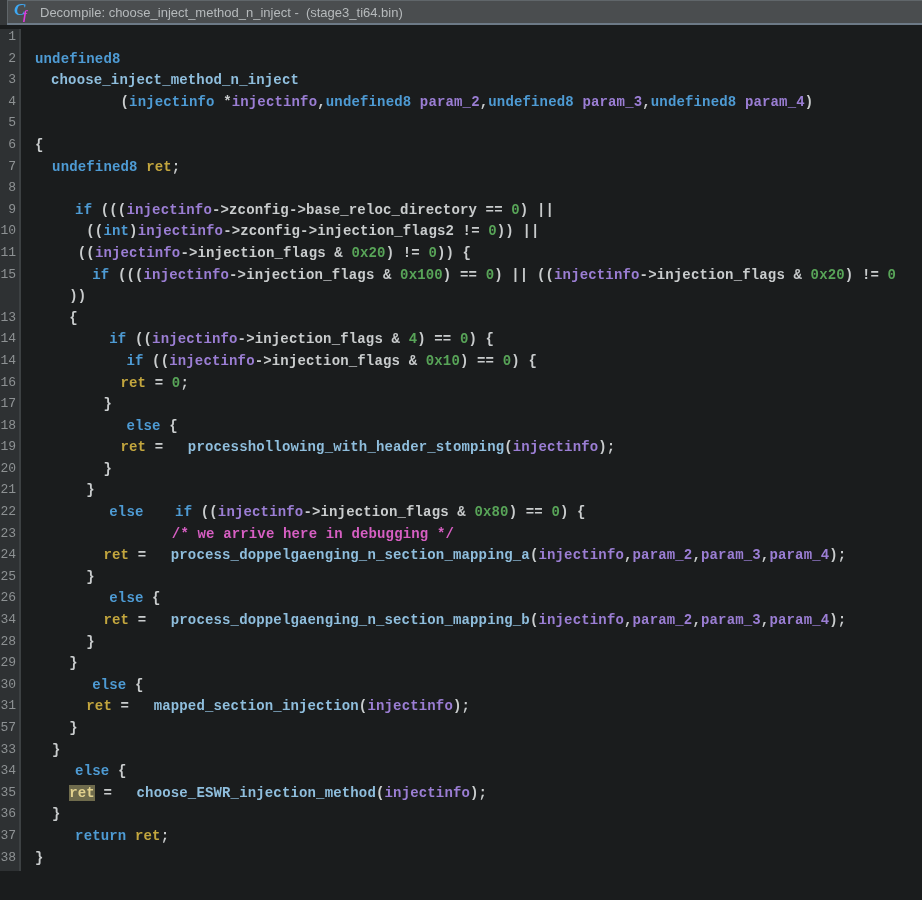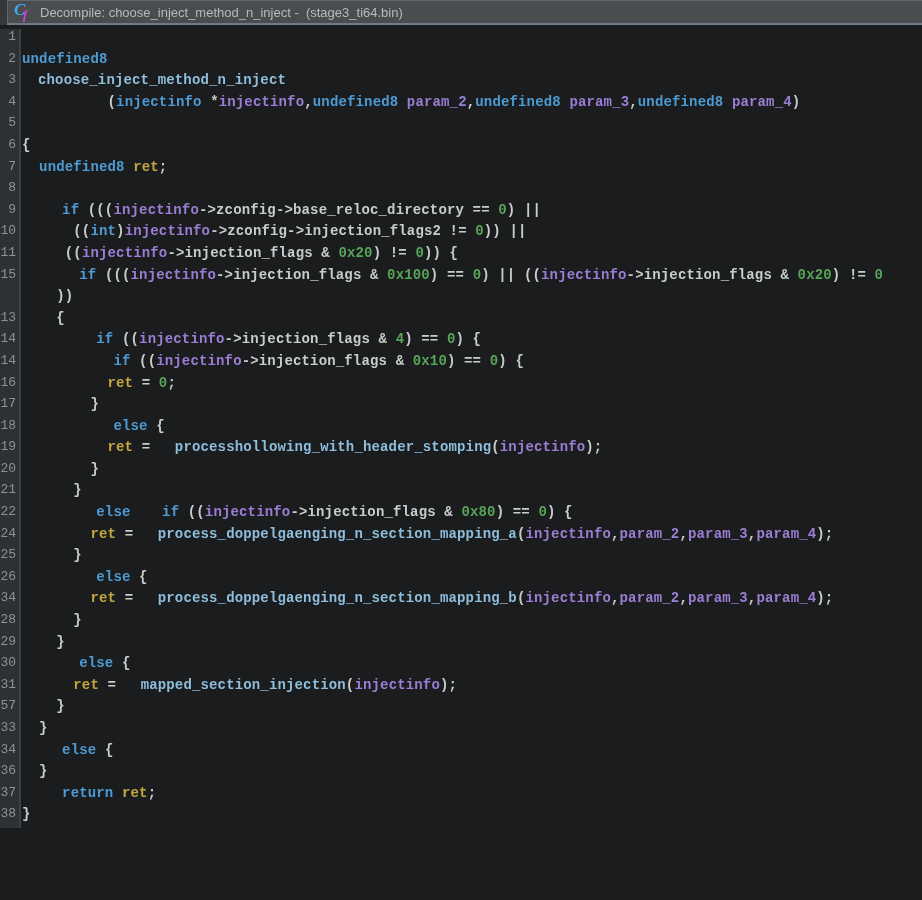--- a/index.html
+++ b/index.html
@@ -34,21 +34,21 @@
   }
   .title-text { font-size:13px; color:var(--titlefg); white-space:pre; }
   .editor { width:922px; height:873px; background:var(--codebg); padding-top:4px; }
   .row { display:flex; height:21.6px; line-height:21.6px; }
   .gutter {
     flex:none; width:21px; padding-right:3px; text-align:right;
     background:var(--gutterbg); border-right:2px solid var(--gutterline);
     color:var(--linenum); font:13px "Liberation Mono", monospace;
   }
   .line {
-    flex:1; white-space:pre; padding-left:1px;
+    flex:1; white-space:pre; padding-left:14px;
     font:bold 14px "Liberation Mono", monospace; letter-spacing:0.15px;
     color:var(--pl);
   }
   .tk-pl { color:var(--pl); }
   .tk-kw { color:var(--kw);margin-left:23px; }
   .tk-type { color:var(--type); }
   .tk-var { color:var(--vr); }
   .tk-gl { color:var(--gl); }
   .tk-fn { color:var(--fn);margin-left:16px; }
   .tk-cn { color:var(--cn); }
@@ -157,20 +157,24 @@
       </div>
       <div class="row">
         <span class="gutter">21</span>
         <span class="line"><span class="tk-pl">      }</span></span>
       </div>
       <div class="row">
         <span class="gutter">22</span>
         <span class="line"><span class="tk-pl">      </span><span class="tk-kw">else</span><span class="tk-pl"> </span><span class="tk-kw">if</span><span class="tk-pl"> ((</span><span class="tk-var">injectinfo</span><span class="tk-pl">-&gt;injection_flags &amp; </span><span class="tk-cn">0x80</span><span class="tk-pl">) == </span><span class="tk-cn">0</span><span class="tk-pl">) {</span></span>
       </div>
       <div class="row">
+        <span class="gutter">23</span>
+        <span class="line"><span class="tk-pl">                </span><span class="tk-cm">/* we arrive here in debugging */</span></span>
+      </div>
+      <div class="row">
         <span class="gutter">24</span>
         <span class="line"><span class="tk-pl">        </span><span class="tk-gl">ret</span><span class="tk-pl"> = </span><span class="tk-fn">process_doppelgaenging_n_section_mapping_a</span><span class="tk-pl">(</span><span class="tk-var">injectinfo</span><span class="tk-pl">,</span><span class="tk-var">param_2</span><span class="tk-pl">,</span><span class="tk-var">param_3</span><span class="tk-pl">,</span><span class="tk-var">param_4</span><span class="tk-pl">);</span></span>
       </div>
       <div class="row">
         <span class="gutter">25</span>
         <span class="line"><span class="tk-pl">      }</span></span>
       </div>
       <div class="row">
         <span class="gutter">26</span>
         <span class="line"><span class="tk-pl">      </span><span class="tk-kw">else</span><span class="tk-pl"> {</span></span>
@@ -199,20 +203,24 @@
         <span class="gutter">57</span>
         <span class="line"><span class="tk-pl">    }</span></span>
       </div>
       <div class="row">
         <span class="gutter">33</span>
         <span class="line"><span class="tk-pl">  }</span></span>
       </div>
       <div class="row">
         <span class="gutter">34</span>
         <span class="line"><span class="tk-pl">  </span><span class="tk-kw">else</span><span class="tk-pl"> {</span></span>
+      </div>
+      <div class="row">
+        <span class="gutter">35</span>
+        <span class="line"><span class="tk-pl">    </span><span class="tk-ghl">ret</span><span class="tk-pl"> = </span><span class="tk-fn">choose_ESWR_injection_method</span><span class="tk-pl">(</span><span class="tk-var">injectinfo</span><span class="tk-pl">);</span></span>
       </div>
       <div class="row">
         <span class="gutter">36</span>
         <span class="line"><span class="tk-pl">  }</span></span>
       </div>
       <div class="row">
         <span class="gutter">37</span>
         <span class="line"><span class="tk-pl">  </span><span class="tk-kw">return</span><span class="tk-pl"> </span><span class="tk-gl">ret</span><span class="tk-pl">;</span></span>
       </div>
       <div class="row">

